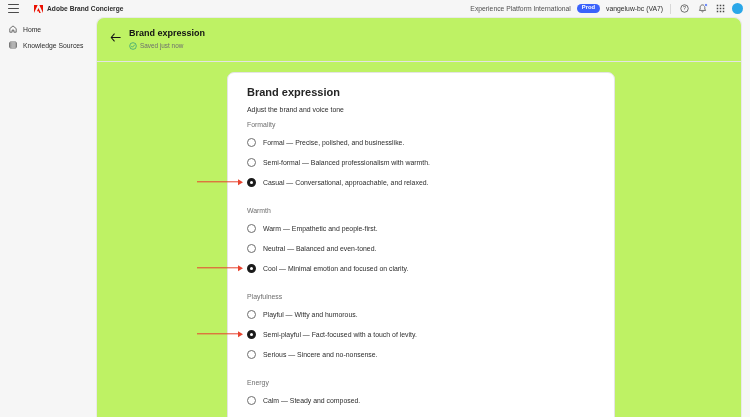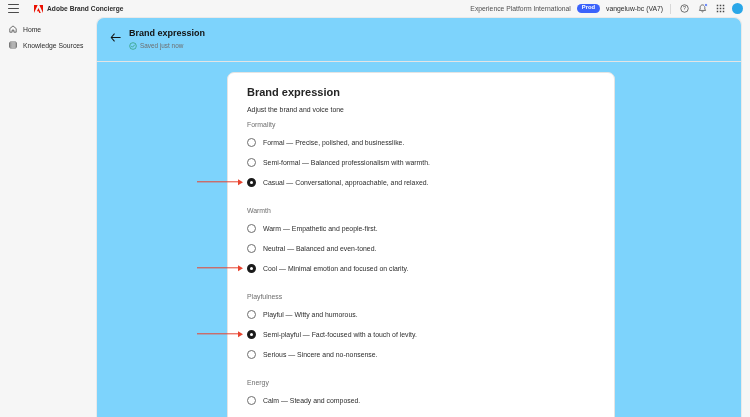--- a/index.html
+++ b/index.html
@@ -31,21 +31,21 @@
   .avatar { width: 11px; height: 11px; border-radius: 50%; cursor: pointer; }
 
   
   .sidebar { position: absolute; top: 21px; left: 0; width: 96px; }
   .side-item { display: flex; align-items: center; gap: 6px; height: 16px; padding: 0 9px; font-size: 6.8px; color: #2c2c2c; cursor: pointer; }
   .side-item svg { flex: none; }
 
   
   .panel {
     position: absolute; left: 96px; top: 17px; width: 646px; height: 400px;
-    background: #7dd3fc; border: 1px solid #e9e9e9; border-bottom: none;
+    background: #bef264; border: 1px solid #e9e9e9; border-bottom: none;
     border-radius: 8px 8px 0 0;
   }
   .back-btn { position: absolute; left: 11px; top: 13px; width: 14px; height: 12px; display: flex; align-items: center; justify-content: center; cursor: pointer; }
   .ph-text { position: absolute; left: 32px; top: 10px; }
   .ph-title { font-size: 9px; font-weight: 700; color: #131313; }
   .ph-status { display: flex; align-items: center; gap: 3px; margin-top: 3.5px; font-size: 6.4px; color: #6e6e6e; }
   .panel-divider { position: absolute; top: 43px; left: 0; right: 0; height: 1px; background: #e4e4e4; }
 
   
   .card {

